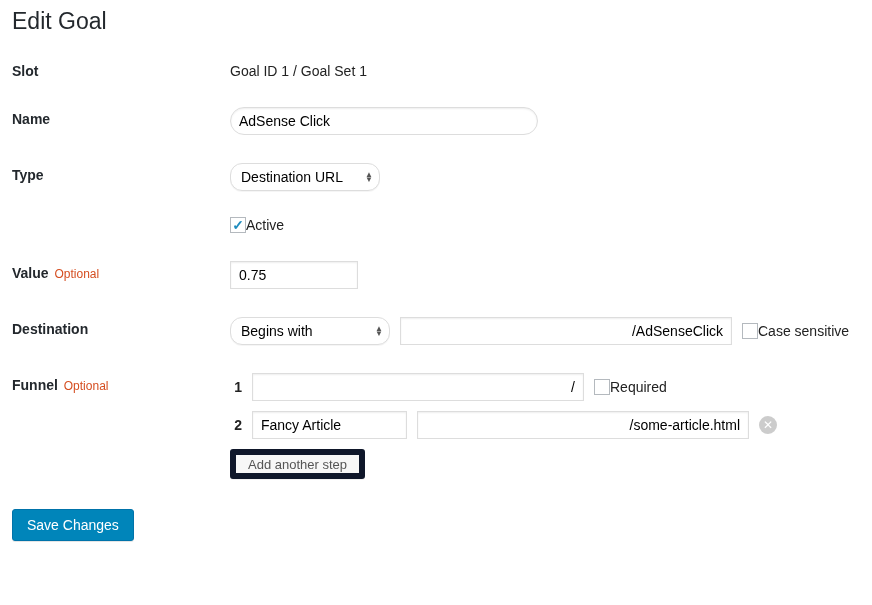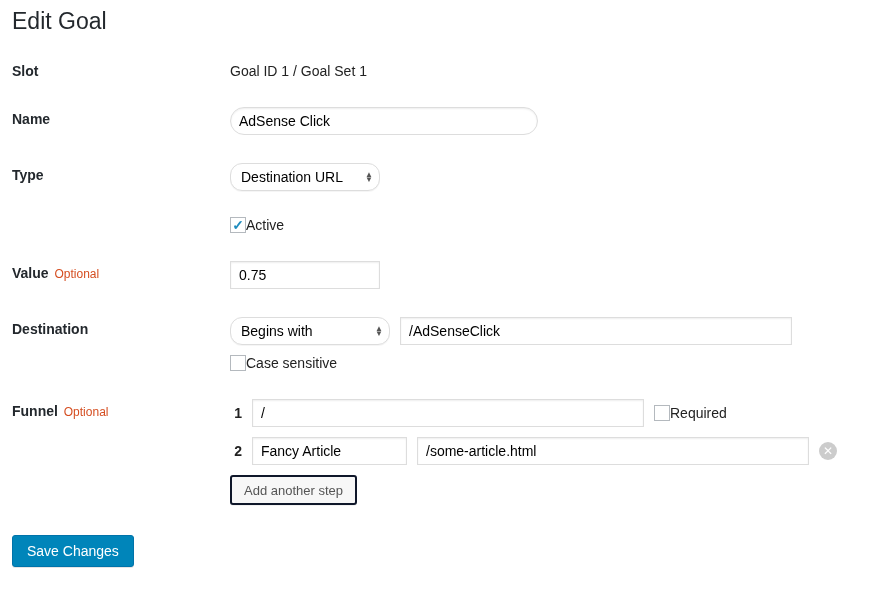--- a/index.html
+++ b/index.html
@@ -47,23 +47,23 @@
   input[type=text] {
     height: 28px;
     padding: 3px 8px;
     border: 1px solid #ddd;
     border-radius: 0;
     font-size: 14px;
     background: #fff;
     box-shadow: inset 0 1px 2px rgba(0,0,0,.07);
   }
   input[type=text].name-input { width: 308px; border-radius: 14px; }
-  input[type=text].value-input { width: 150px; }
+  input[type=text].value-input { width: 128px; }
   input[type=text].step-name { width: 155px; }
-  input[type=text].url-input { width: 392px; }
+  input[type=text].url-input { width: 332px; text-align: right; }
   .select-wrap {
     position: relative;
     display: inline-block;
     border: 1px solid #ddd;
     border-radius: 12px;
     background: #fff;
     height: 28px;
     box-shadow: 0 1px 0 rgba(0,0,0,.04);
   }
   .select-wrap select {
@@ -110,21 +110,21 @@
   .step-num { font-weight:600; width:12px; text-align:right; }
   .remove-step {
     width:18px; height:18px; border-radius:50%;
     background:#ccc; color:#fff;
     display:inline-flex; align-items:center; justify-content:center;
     font-size:12px; cursor:pointer;
   }
   button.secondary {
     height:30px;
     padding:0 12px;
-    border:2px solid #0f172a;
+    border:6px solid #0f172a;
     background:#f7f7f7;
     border-radius:3px;
     font-size:13px;
     color:#555;
     cursor:pointer;
     box-shadow: 0 1px 0 rgba(0,0,0,.05);
   }
   button.primary {
     height:32px;
     padding:0 14px;

